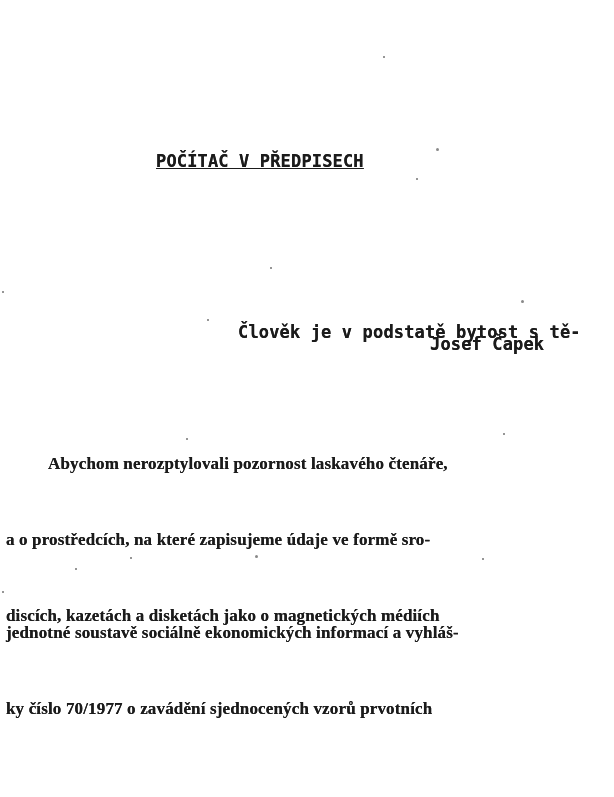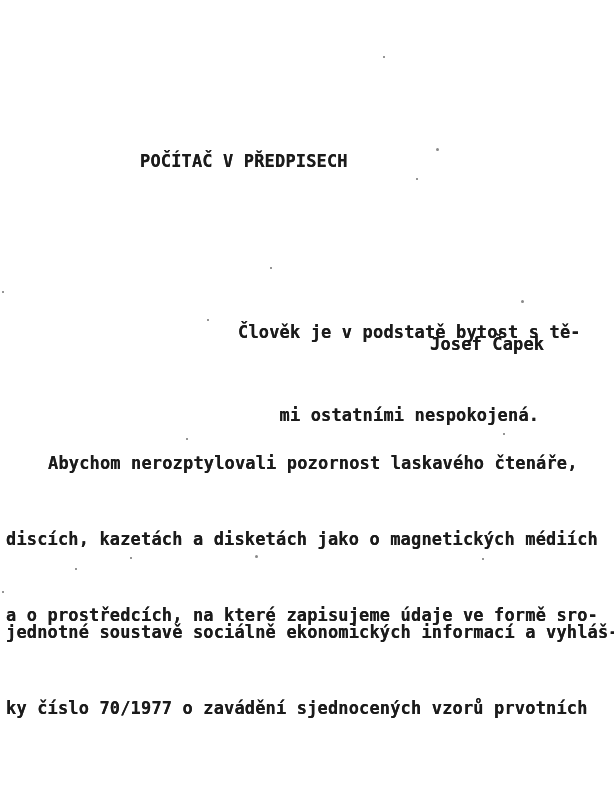--- a/index.html
+++ b/index.html
@@ -14,55 +14,54 @@
     overflow: hidden;
     font-family: "DejaVu Sans Mono", "Liberation Mono", monospace;
     font-weight: 700;
     font-size: 17px;
     color: #1b1b1b;
     letter-spacing: 0.15px;
     text-shadow: 0 0 0.4px rgba(10,10,10,0.85);
   }
   .block { position: absolute; white-space: pre; }
   .header-block { left: 8px; top: 5px; line-height: 26px; }
-  .title-block { left: 140px; top: 149px; line-height: 24px; }
+  .title-block { left: 156px; top: 149px; line-height: 24px; text-decoration: underline; }
   .epigraph-block { left: 238px; top: 264px; line-height: 27.5px; text-align: center; }
   .attribution-block { left: 430px; top: 332px; line-height: 24px; }
   .para { left: 6px; width: 606px; line-height: 25.2px; }
   .para-1 { top: 401px; }
   .para-2 { top: 570px; }
-  .para .line { white-space: pre; }
+  .para .line { white-space: pre; font-family: Liberation Serif, serif; }
   .line.first-indent { padding-left: 42px; }
   .speck {
     position: absolute;
     width: 2px; height: 2px;
     border-radius: 50%;
     background: rgba(20,20,20,0.6);
   }
   .speck.big { width: 3px; height: 3px; background: rgba(20,20,20,0.5); }
 </style>
 </head>
 <body>
 
 <div class="block header-block">
 </div>
 
 <div class="block title-block">POČÍTAČ V PŘEDPISECH</div>
 
 <div class="block epigraph-block">
   <div class="line">Člověk je v podstatě bytost s tě-</div>
-  <div class="line">mi ostatními nespokojená.</div>
 </div>
 
 <div class="block attribution-block">Josef Čapek</div>
 
 <div class="block para para-1">
   <div class="line first-indent">Abychom nerozptylovali pozornost laskavého čtenáře,</div>
+  <div class="line">a o prostředcích, na které zapisujeme údaje ve formě sro-</div>
   <div class="line">discích, kazetách a disketách jako o magnetických médiích</div>
-  <div class="line">a o prostředcích, na které zapisujeme údaje ve formě sro-</div>
   
 </div>
 
 <div class="block para para-2">
   <div class="line">jednotné soustavě sociálně ekonomických informací a vyhláš-</div>
   <div class="line">ky číslo 70/1977 o zavádění sjednocených vzorů prvotních</div>
   
   
   
   

